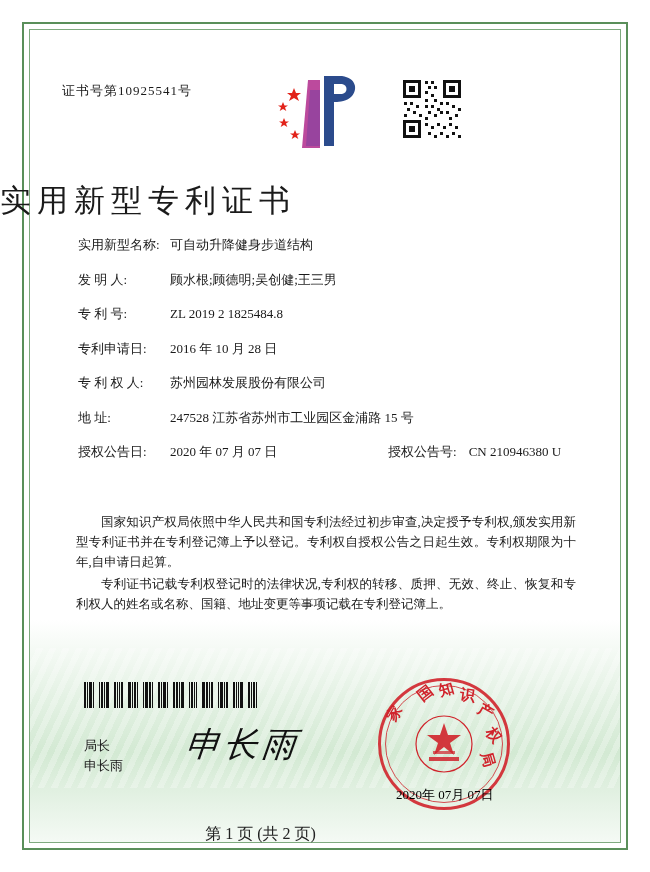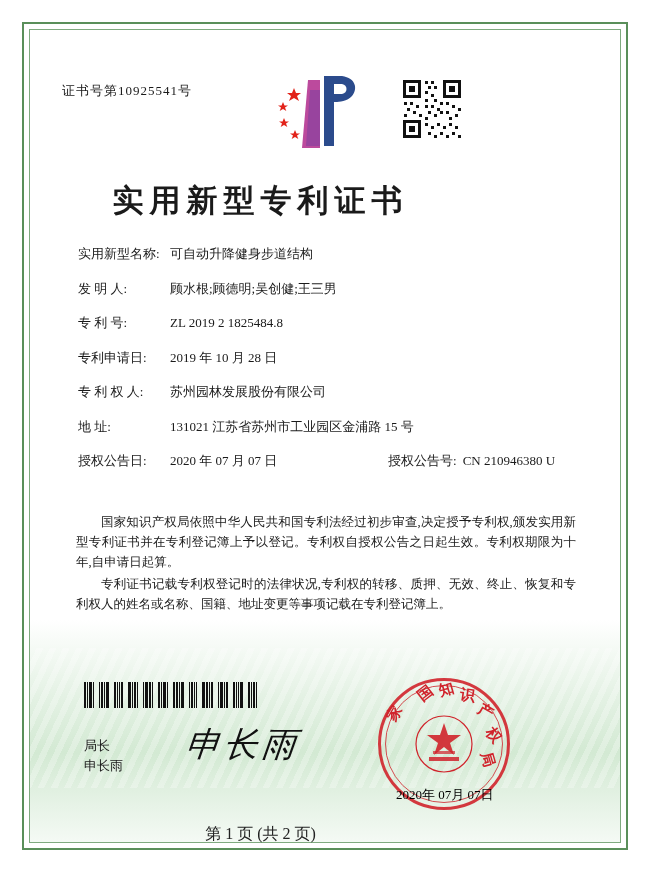--- a/index.html
+++ b/index.html
@@ -74,31 +74,31 @@
 
   .qr {
     position: absolute;
     right: 58px; top: 78px;
     width: 62px; height: 62px;
   }
 
   .main-title {
     position: absolute;
     left: 0; right: 0; top: 180px;
-    text-align: center;
+    text-align: left;
     font-size: 31px;
     letter-spacing: 6px;
-    font-weight: bold;
+    font-weight: normal;
     font-family: "Liberation Serif", serif;
   }
 
   
   .fields {
     position: absolute;
-    left: 78px; top: 245px;
+    left: 78px; top: 236px;
     width: 500px;
   }
   .field-row {
     display: flex;
     align-items: baseline;
     margin-bottom: 16.5px;
     font-size: 13px;
   }
   .field-label {
     width: 92px;
@@ -110,21 +110,21 @@
     flex: 1 1 auto;
     white-space: nowrap;
   }
   .field-row.dual .field-value {
     flex: 0 0 auto;
     width: 218px;
   }
   .field-label2 {
     flex: 0 0 auto;
     white-space: nowrap;
-    margin-right: 6px;
+    margin-right: 12px;
   }
   .field-value2 {
     flex: 1 1 auto;
     white-space: nowrap;
   }
 
   
   .para {
     position: absolute;
     left: 76px;
@@ -319,31 +319,31 @@
       <div class="field-value">顾水根;顾德明;吴创健;王三男</div>
     </div>
 
     <div class="field-row">
       <div class="field-label">专 利 号:</div>
       <div class="field-value">ZL 2019 2 1825484.8</div>
     </div>
 
     <div class="field-row">
       <div class="field-label">专利申请日:</div>
-      <div class="field-value">2019 年 10 月 28 日</div>
+      <div class="field-value">2016 年 10 月 28 日</div>
     </div>
 
     <div class="field-row">
       <div class="field-label">专 利 权 人:</div>
       <div class="field-value">苏州园林发展股份有限公司</div>
     </div>
 
     <div class="field-row">
       <div class="field-label">地 址:</div>
-      <div class="field-value">131021 江苏省苏州市工业园区金浦路 15 号</div>
+      <div class="field-value">247528 江苏省苏州市工业园区金浦路 15 号</div>
     </div>
 
     <div class="field-row dual">
       <div class="field-label">授权公告日:</div>
       <div class="field-value">2020 年 07 月 07 日</div>
       <div class="field-label2">授权公告号:</div>
       <div class="field-value2">CN 210946380 U</div>
     </div>
 
   </div>

